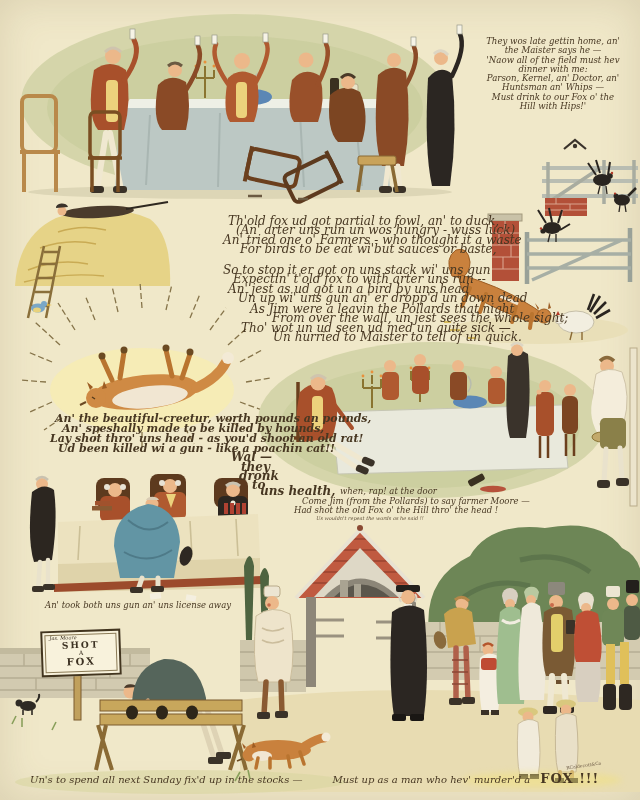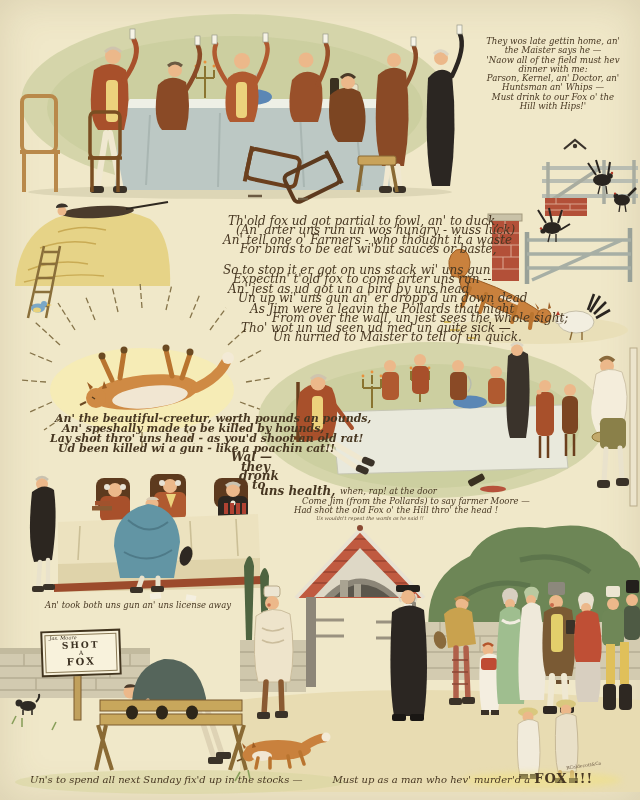--- a/index.html
+++ b/index.html
@@ -31,21 +31,21 @@
      background:#f8f2dc;border:2.5px solid #42351f;outline:1px solid #8a7a56;outline-offset:-5px;
      color:#3c3122;text-align:center;}
   .sown{font-size:5px;font-style:italic;text-align:left;padding:2px 0 0 7px;line-height:6px;}
   .sbig{font-size:9px;font-weight:bold;letter-spacing:2px;line-height:10px;}
   .sa{font-size:6px;line-height:6px;}
   .sfox{font-size:10px;font-weight:bold;letter-spacing:2px;line-height:11px;}
   #hl{position:absolute;left:462px;top:772px;width:160px;height:16px;background:#f2e27c;
       opacity:.5;border-radius:50%;filter:blur(3px);}
   #footer{left:30px;top:771px;width:606px;font-size:10px;display:flex;align-items:baseline;white-space:nowrap;}
   #footer .p2{margin-left:30px;} 
-  #footer .p3{margin-left:4px;font-size:13px;font-weight:bold;font-style:normal;letter-spacing:1px;}
+  #footer .p3{margin-left:10px;font-size:13px;font-weight:bold;font-style:normal;letter-spacing:1px;}
   #sig{left:566px;top:763px;font-size:4.5px;font-style:normal;color:#6a5844;transform:rotate(-8deg);}
 </style>
 </head>
 <body>
 
 <div class="page">
 
 <svg class="art" width="640" height="800" viewBox="0 0 640 800">
 
   <g>
@@ -529,27 +529,27 @@
   <div>dinner with me:</div>
   <div>Parson, Kernel, an' Doctor, an'</div>
   <div>Huntsman an' Whips —</div>
   <div>Must drink to our Fox o' the</div>
   <div>Hill with Hips!'</div>
 </div>
 
 <div class="hand verse" id="fowl">
   <div>Th'old fox ud got partial to fowl, an' to duck,</div>
   <div>(An' arter uns run un wos hungry - wuss luck)</div>
-  <div>An' tell one o' Farmers - who thought it a waste</div>
+  <div>An' tried one o' Farmers - who thought it a waste</div>
   <div>For birds to be eat wi'but sauces or baste,</div>
 </div>
 
 <div class="hand verse" id="gun">
   <div>So to stop it er got on uns stack wi' uns gun</div>
-  <div>Expectin' t'old fox to come arter uns run --</div>
+  <div>Expectin' t'old fox to with arter uns run --</div>
   <div>An' jest as ud got un a bird by uns head</div>
   <div>Un up wi' uns gun an' er dropp'd un down dead</div>
 </div>
 
 <div class="hand verse" id="jimv">
   <div>As Jim were a leavin the Pollards that night</div>
   <div>From over the wall, un jest sees the whole sight;</div>
   <div>Tho' wot un ud seen ud med un quite sick —</div>
   <div>Un hurried to Maister to tell of un quick.</div>
 </div>

